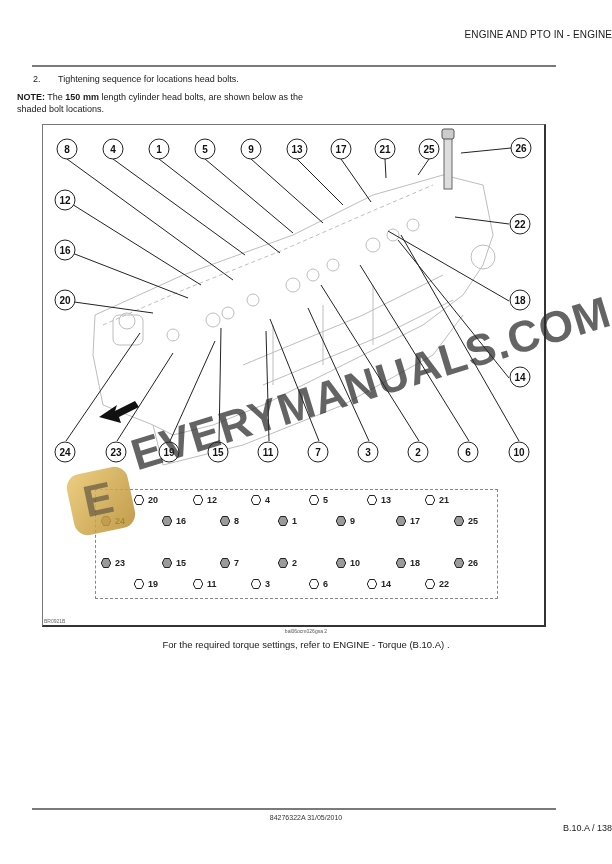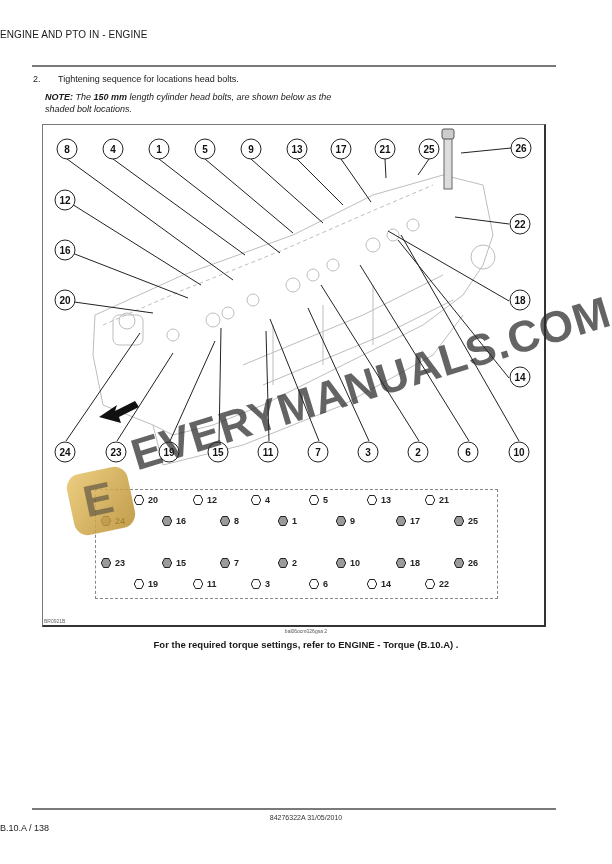--- a/index.html
+++ b/index.html
@@ -1,33 +1,33 @@
 <!DOCTYPE html>
 <html><head>
 <meta charset="utf-8">
 <style>
   html, body { margin:0; padding:0; background:#ffffff; }
   body { width:612px; height:864px; position:relative; overflow:hidden;
          font-family:"Liberation Sans", sans-serif; color:#1a1a1a; }
-  .hdr-title { position:absolute; top:29px; left:0; width:612px; text-align:left;
+  .hdr-title { position:absolute; top:29px; left:0; width:612px; text-align:right;
                font-size:10px; letter-spacing:0.1px; }
   .hdr-rule { position:absolute; top:65px; left:32px; width:524px; height:2px; background:#7a7a7a; }
   .step { position:absolute; top:74px; left:33px; font-size:9px; }
   .step .num { display:inline-block; width:25px; }
-  .note { position:absolute; top:91px; left:45px; font-size:9px; font-style:italic; line-height:12px; width:300px; }
+  .note { position:absolute; top:91px; left:17px; font-size:9px; line-height:12px; width:300px; }
   .note b { font-weight:bold; }
   .fig { position:absolute; top:124px; left:42px; width:501px; height:500px;
          border:1px solid #777; border-right:2px solid #333; border-bottom:2px solid #333; background:#fff; }
   .fig svg { position:absolute; left:0; top:0; }
   .fig-code { position:absolute; left:1px; bottom:1px; font-size:5px; color:#666; }
   .caption-code { position:absolute; top:628px; left:0; width:612px; text-align:center; font-size:5px; color:#555; }
-  .torque { position:absolute; top:639px; left:0; width:612px; text-align:center; font-size:9.5px; font-weight:bold; }
+  .torque { position:absolute; top:639px; left:0; width:612px; text-align:center; font-size:9.5px; font-weight:normal; }
   .ftr-rule { position:absolute; top:808px; left:32px; width:524px; height:2px; background:#7a7a7a; }
   .ftr-doc { position:absolute; top:814px; left:0; width:612px; text-align:center; font-size:7px; color:#333; }
-  .ftr-page { position:absolute; top:823px; left:0; width:612px; text-align:left; font-size:9px; }
+  .ftr-page { position:absolute; top:823px; left:0; width:612px; text-align:right; font-size:9px; }
   .legend { position:absolute; left:95px; top:489px; width:401px; height:108px; border:1px dashed #888; }
   .lg-item { position:absolute; display:flex; align-items:center; font-size:9px; font-weight:bold; color:#222; }
   .hex { width:10px; height:10px; margin-right:4px; }
   .watermark { position:absolute; left:140px; top:430px; font-size:44px; font-weight:bold; color:rgba(40,40,40,0.72);
                transform:rotate(-17deg); transform-origin:left bottom; letter-spacing:1px; white-space:nowrap; }
   .wm-logo { position:absolute; left:70px; top:470px; width:62px; height:62px; border-radius:14px;
              background:linear-gradient(135deg,#e9c56a,#b88d2f); opacity:0.85; transform:rotate(-12deg); }
   .wm-logo span { position:absolute; left:14px; top:4px; font-size:44px; font-weight:bold; color:#5a4a2a; opacity:0.8; }
 </style>
 </head>

